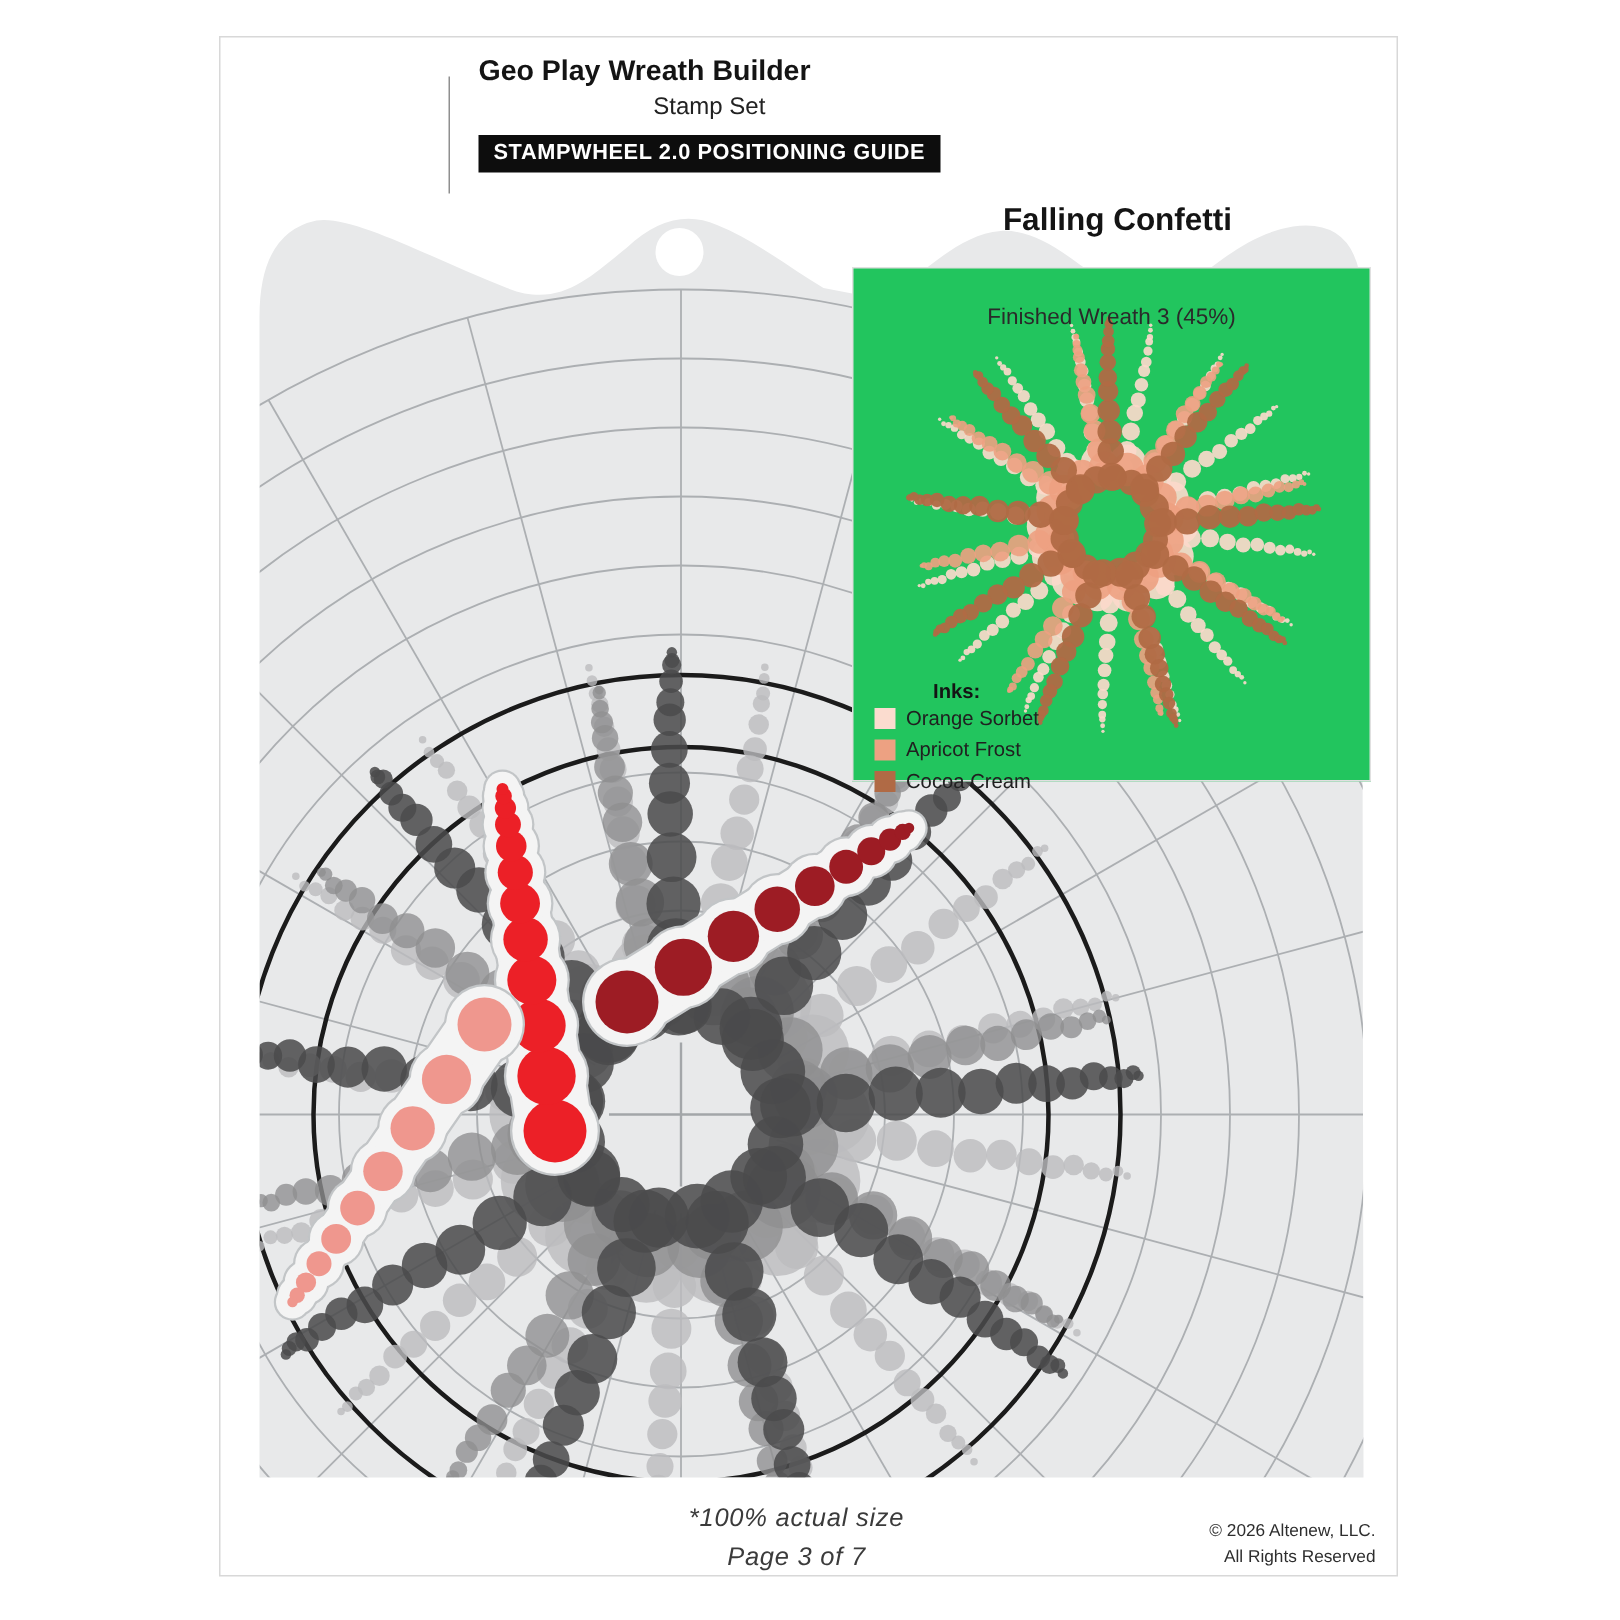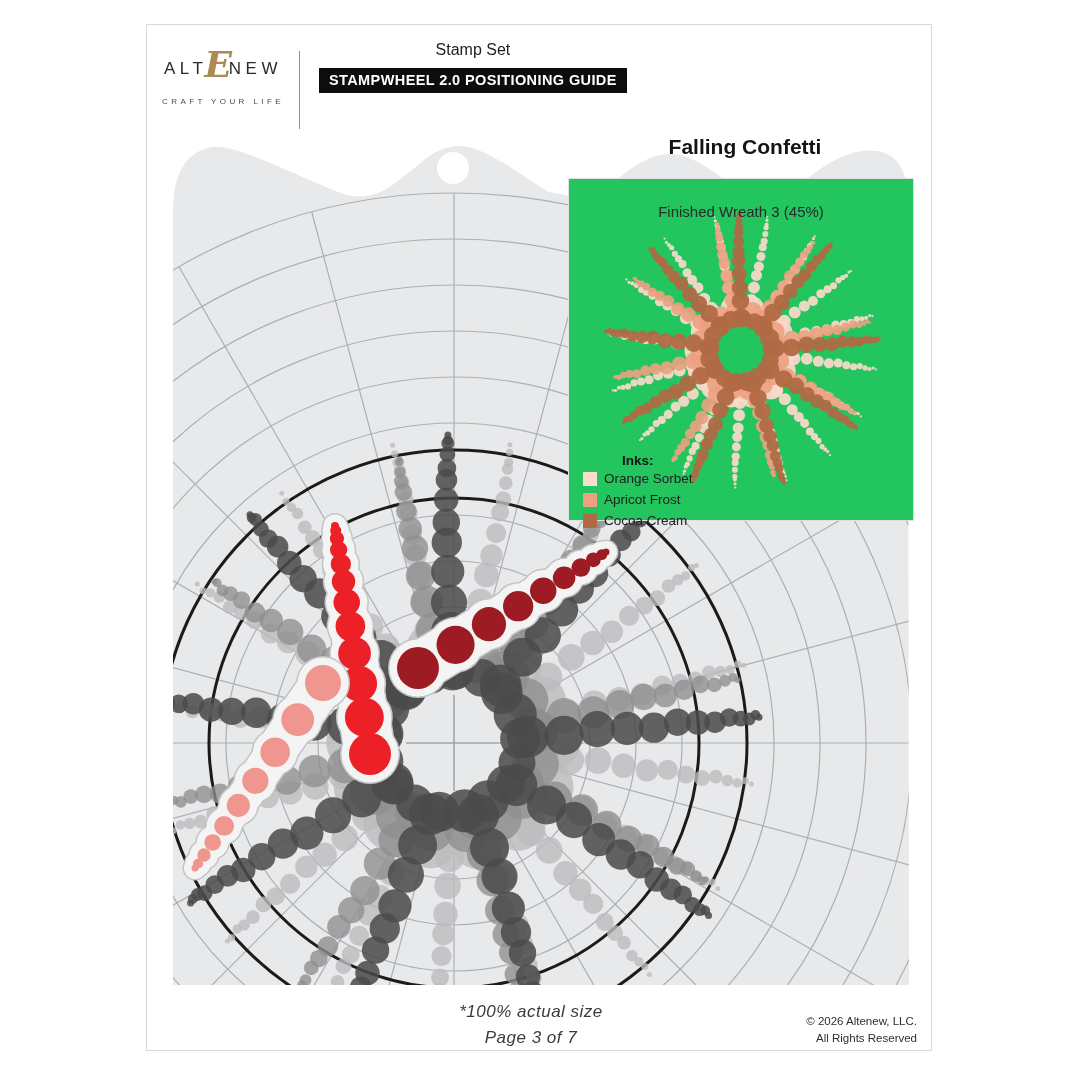--- a/index.html
+++ b/index.html
@@ -713,30 +713,23 @@
         <circle cx="91.33707444818558" cy="780.3643845866068" r="11.555555555555555" fill="#ef978e"></circle>
         <circle cx="77.11485222596335" cy="800.9199401421623" r="9.944444444444445" fill="#ef978e"></circle>
         <circle cx="65.67003367003369" cy="817.4612794612794" r="8.333333333333334" fill="#ef978e"></circle>
         <circle cx="57.002618780396574" cy="829.988402543958" r="6.722222222222221" fill="#ef978e"></circle>
         <circle cx="51.112607557052" cy="838.5013093901982" r="5.111111111111111" fill="#ef978e"></circle>
         <circle cx="48" cy="843" r="3.5" fill="#ef978e"></circle>
       </g>
       <circle cx="306" cy="143" r="16" fill="#ffffff"></circle>
     </svg>
 
-  <div class="logo">
-    <div class="brand-row">
-      <span class="brand-part">ALT</span>
-      <span class="brand-amp">E</span>
-      <span class="brand-part">NEW</span>
-    </div>
-    <div class="tagline">CRAFT YOUR LIFE</div>
-  </div>
   <div class="hdr-divider"></div>
   <div class="hdr-text">
+    <div class="hdr-title">Geo Play Wreath Builder</div>
     <div class="hdr-sub">Stamp Set</div>
     <div class="hdr-badge">STAMPWHEEL 2.0 POSITIONING GUIDE</div>
   </div>
 
   <div class="main-title">Falling Confetti</div>
 
   <div class="panel">
     <svg width="346" height="341" viewBox="0 0 346 341">
         <g>
           <circle cx="218" cy="172" r="11.700000000000001" fill="#fbd9cb" fill-opacity="0.92"></circle>

